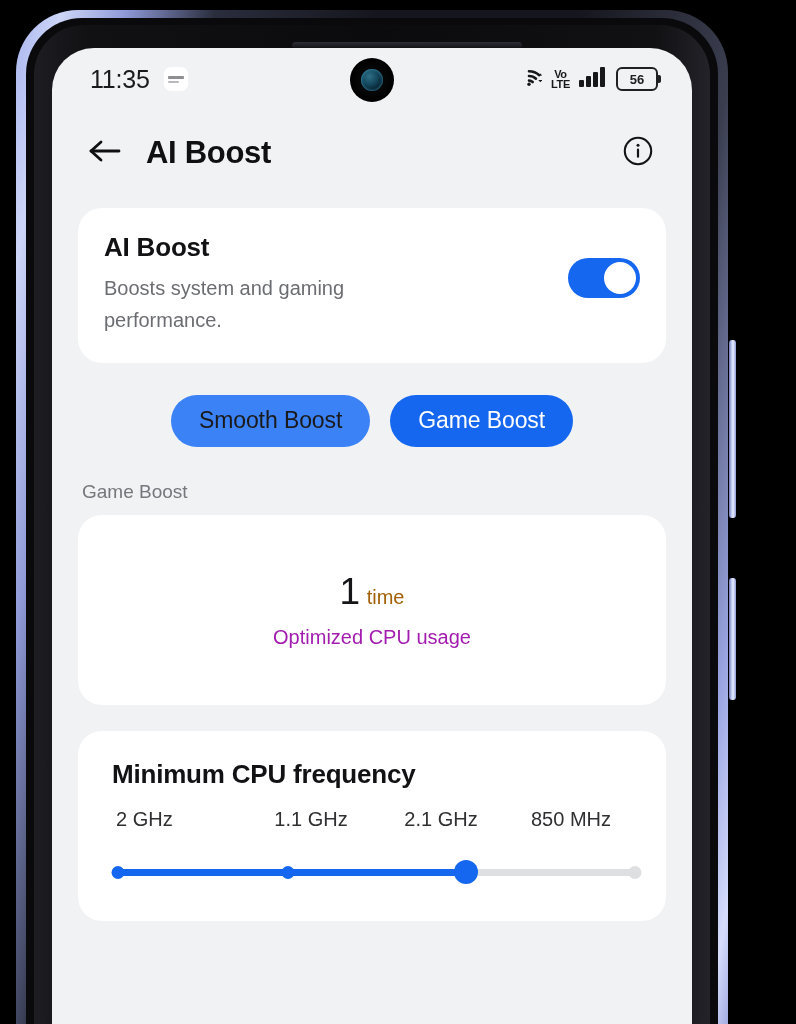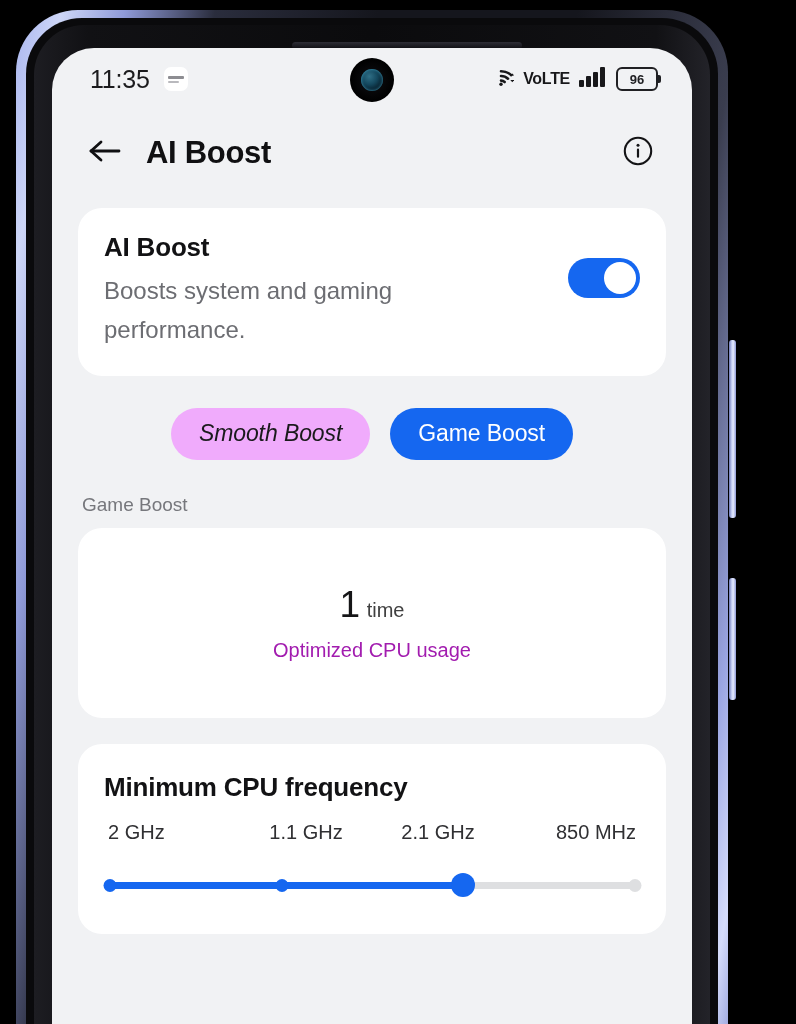--- a/index.html
+++ b/index.html
@@ -139,24 +139,24 @@
     border-radius: 1px;
   }
   .sb-spacer { flex: 1; }
   .sb-right {
     display: flex;
     align-items: center;
     gap: 9px;
   }
   .volte {
     display: flex;
-    flex-direction: row;
+    flex-direction: column;
     align-items: center;
     line-height: 0.95;
-    font-size: 16px;
+    font-size: 11px;
     font-weight: 700;
     color: #18181a;
     letter-spacing: -0.3px;
   }
   .bat {
     position: relative;
     width: 38px;
     height: 20px;
     border: 2px solid #202023;
     border-radius: 6px;
@@ -250,21 +250,21 @@
   }
   .boost-texts { flex: 1; padding-right: 10px; }
   .boost-title {
     font-size: 26px;
     font-weight: 700;
     color: #121214;
     letter-spacing: -0.2px;
   }
   .boost-sub {
     margin-top: 9px;
-    font-size: 24px;
+    font-size: 20px;
     line-height: 1.62;
     color: #6c6d72;
     max-width: 330px;
   }
   .switch {
     margin-top: 26px;
     width: 72px;
     height: 40px;
     border-radius: 20px;
     background: #1567f0;
@@ -295,23 +295,22 @@
     display: flex;
     align-items: center;
     justify-content: center;
     border-radius: 26px;
     font-size: 23px;
     letter-spacing: -0.1px;
     cursor: pointer;
     white-space: nowrap;
   }
   .pill.inactive {
-    background: #f0abfc;
+    background: #3b82f6;
     color: #1a1a1c;
-    font-style: italic;
   }
   .pill.active {
     background: #1567f0;
     color: #ffffff;
   }
 
   
   .section-label {
     margin: 34px 0 12px 30px;
     font-size: 19px;
@@ -335,53 +334,53 @@
     gap: 7px;
   }
   .stat-num {
     font-size: 37px;
     font-weight: 400;
     color: #151517;
     letter-spacing: -0.5px;
   }
   .stat-unit {
     font-size: 20px;
-    color: #404040;
+    color: #a16207;
   }
   .stat-label {
     margin-top: 13px;
     font-size: 20px;
     color: #a21caf;
   }
 
   
   .freq-card {
     margin-top: 26px;
-    padding: 28px 26px 34px 26px;
+    padding: 28px 26px 34px 34px;
   }
   .freq-title {
     font-size: 26px;
     font-weight: 700;
     color: #121214;
     letter-spacing: -0.2px;
   }
   .freq-ticks {
     margin-top: 18px;
     display: flex;
     padding: 0 2px;
   }
   .freq-tick {
     flex: 1;
     text-align: center;
     font-size: 20px;
     color: #303033;
     white-space: nowrap;
   }
   .freq-tick:first-child { text-align: left; padding-left: 2px; }
-  .freq-tick:last-child { text-align: right; padding-right: 2px; }
+  .freq-tick:last-child { padding-right: 2px; }
 
   .slider {
     position: relative;
     margin-top: 26px;
     height: 30px;
   }
   .slider-track {
     position: absolute;
     left: 6px;
     right: 6px;
@@ -461,21 +460,21 @@
         <span>
           <svg width="28" height="20" viewBox="0 0 28 20">
             <rect x="0" y="13" width="5" height="7" fill="#18181a" rx="1"></rect>
             <rect x="7" y="9" width="5" height="11" fill="#18181a" rx="1"></rect>
             <rect x="14" y="5" width="5" height="15" fill="#18181a" rx="1"></rect>
             <rect x="21" y="0" width="5" height="20" fill="#18181a" rx="1"></rect>
           </svg>
         </span>
 
         <span class="bat">
-          <span class="bat-num">96</span>
+          <span class="bat-num">56</span>
         </span>
       </div>
 
       <div class="punch">
         <div class="punch-lens"></div>
       </div>
     </div>
 
     <div class="appbar">
       <div class="back-arrow">

